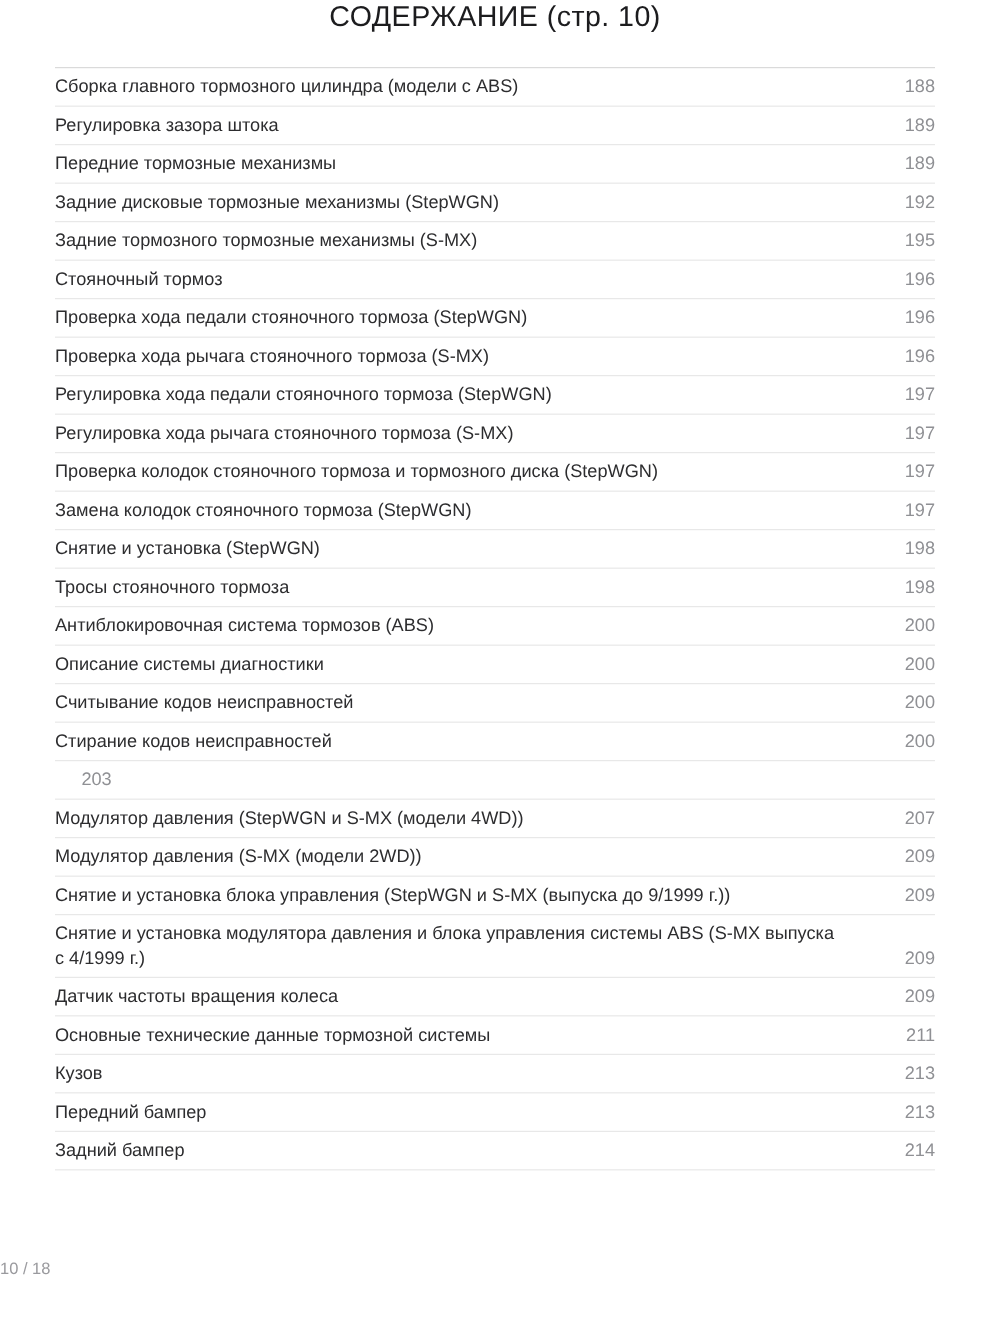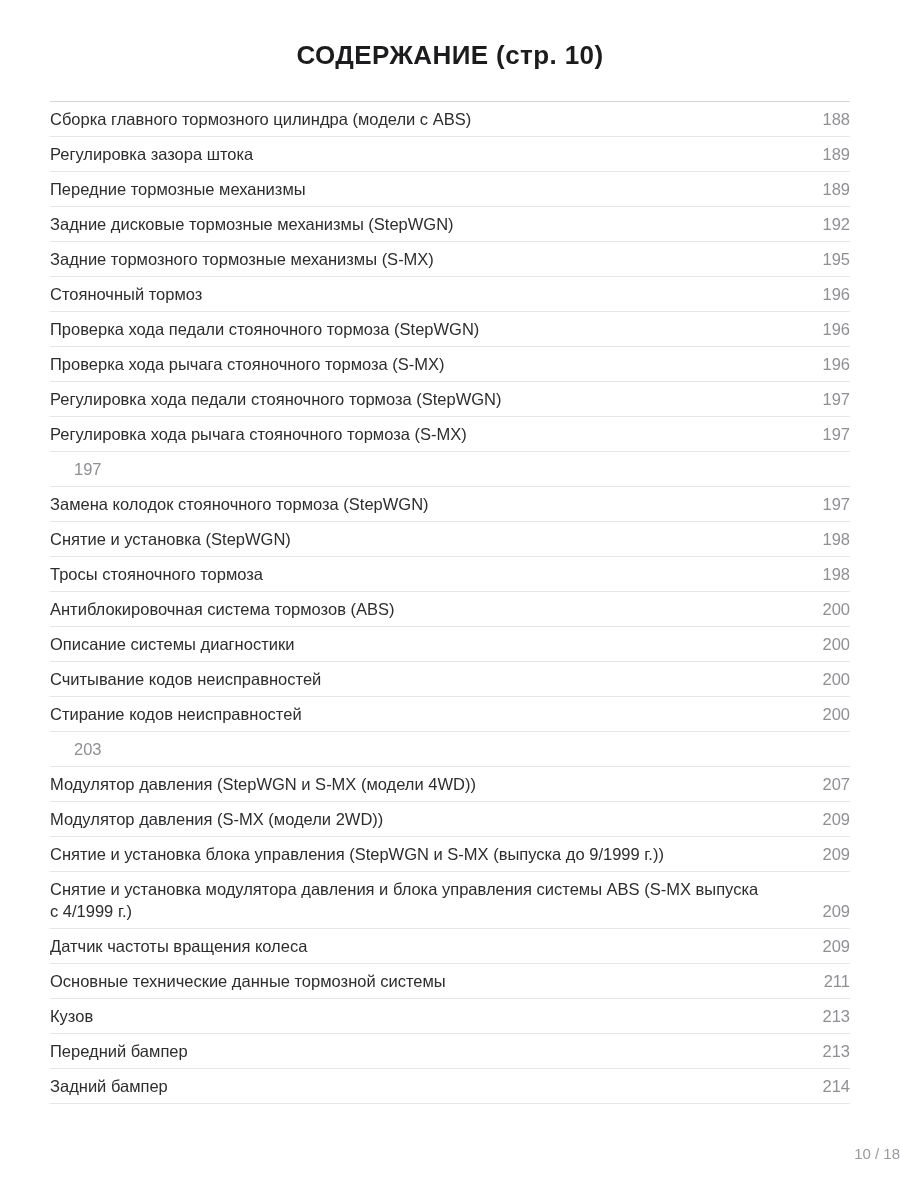--- a/index.html
+++ b/index.html
@@ -12,24 +12,23 @@
     width: 900px;
     height: 1200px;
     margin: 0 auto;
     background: #ffffff;
     position: relative;
     font-family: "Liberation Sans", "DejaVu Sans", sans-serif;
     padding: 0 50px;
   }
   .page-title {
     margin: 0;
-    padding-top: 40px;
     text-align: center;
     font-size: 26px;
-    font-weight: 700;
+    font-weight: 400;
     letter-spacing: 0.4px;
     color: #1c1c1e;
   }
   .title-divider {
     border: none;
     border-top: 1px solid #d6d6d6;
     margin: 30px 0 0 0;
   }
   .toc-list {
     width: 100%;
@@ -53,21 +52,21 @@
     color: #8f9094;
     flex-shrink: 0;
     margin-left: 24px;
     text-align: left;
   }
   .page-footer {
     position: absolute;
     left: 0;
     right: 0;
     bottom: 38px;
-    text-align: right;
+    text-align: left;
     font-size: 15px;
     color: #9a9a9e;
   }
 </style>
 </head>
 <body>
 
 <div class="page">
 
   <h1 class="page-title">СОДЕРЖАНИЕ (стр. 10)</h1>
@@ -109,20 +108,21 @@
       </div>
       <div class="toc-row">
         <span class="toc-label">Регулировка хода педали стояночного тормоза (StepWGN)</span>
         <span class="toc-page">197</span>
       </div>
       <div class="toc-row">
         <span class="toc-label">Регулировка хода рычага стояночного тормоза (S-MX)</span>
         <span class="toc-page">197</span>
       </div>
       <div class="toc-row">
+        <span class="toc-label">Проверка колодок стояночного тормоза и тормозного диска (StepWGN)</span>
         <span class="toc-page">197</span>
       </div>
       <div class="toc-row">
         <span class="toc-label">Замена колодок стояночного тормоза (StepWGN)</span>
         <span class="toc-page">197</span>
       </div>
       <div class="toc-row">
         <span class="toc-label">Снятие и установка (StepWGN)</span>
         <span class="toc-page">198</span>
       </div>

